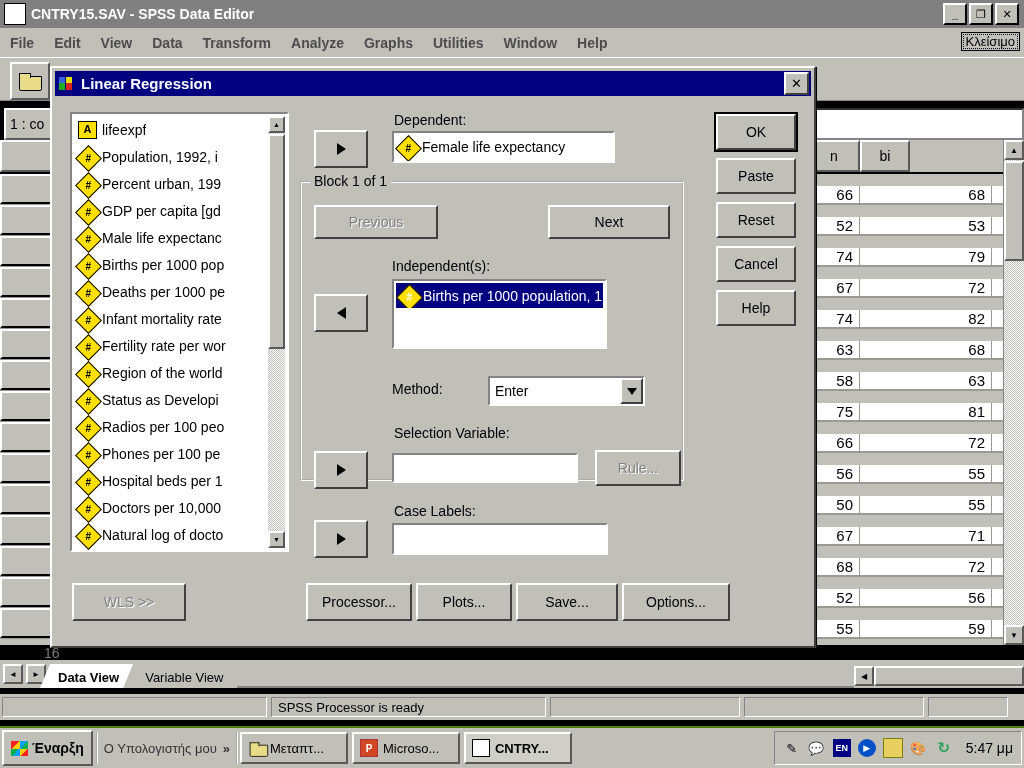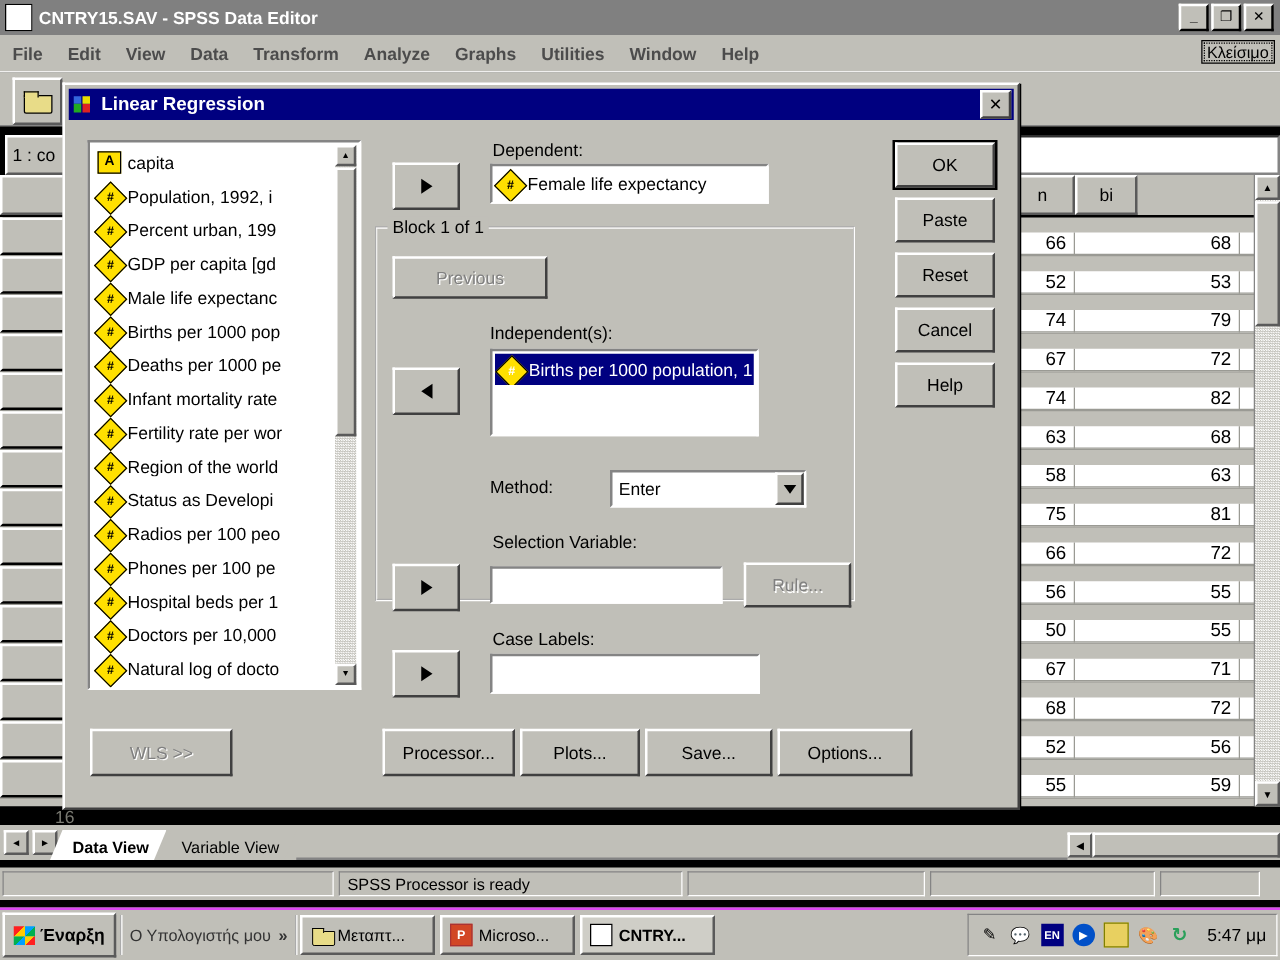--- a/index.html
+++ b/index.html
@@ -179,21 +179,21 @@
   .sb-panel{
     height:20px;margin:0 2px;box-sizing:border-box;
     border-top:1px solid #848484;border-left:1px solid #848484;
     border-right:1px solid #ffffff;border-bottom:1px solid #ffffff;
     display:flex;align-items:center;padding:0 6px;font-size:13px;color:#000;
   }
 
   
   .taskbar{
     position:absolute;left:0;top:726px;width:1024px;height:42px;
-    background:#c0bfb8;border-top:2px solid #d946ef;
+    background:#c0bfb8;border-top:2px solid #4d7c0f;
     display:flex;align-items:center;padding:0 2px;box-sizing:border-box;
   }
   .start-btn{
     height:32px;display:flex;align-items:center;gap:4px;padding:0 7px;margin-right:3px;
     background:#c0bfb8;font-weight:bold;font-size:14px;
     border-top:2px solid #ffffff;border-left:2px solid #ffffff;
     border-right:2px solid #5a5a5a;border-bottom:2px solid #5a5a5a;
     cursor:default;
   }
   .flag{
@@ -551,21 +551,21 @@
       <span class="dlg-title-text">Linear Regression</span>
       <span class="dlg-close">✕</span>
     </div>
 
     <div class="varlist">
       <div class="varlist-inner" id="varlist-inner">
           <div class="var-row">
             <span class="v-ico">
               <span class="v-str">A</span>
             </span>
-            <span class="v-lbl">capita</span>
+            <span class="v-lbl">lifeexpf</span>
           </div>
           <div class="var-row">
             <span class="v-ico">
               <span class="v-num">
                 <span>#</span>
               </span>
             </span>
             <span class="v-lbl">Population, 1992, i</span>
           </div>
           <div class="var-row">
@@ -700,20 +700,21 @@
       </span>
       <span>Female life expectancy</span>
     </div>
 
     <div class="groupbox" style="left:248px;top:113px;width:380px;height:296px;">
       <span class="group-title">Block 1 of 1</span>
     </div>
     <div class="btn" style="left:262px;top:137px;width:120px;height:30px;">
       <span class="disabled" style="color:#808080;text-shadow:1px 1px 0 #ffffff;">Previous</span>
     </div>
+    <div class="btn" style="left:496px;top:137px;width:118px;height:30px;">Next</div>
 
     <div class="lbl" style="left:340px;top:190px;">Independent(s):</div>
     <div class="arrow-btn" style="left:262px;top:226px;">
       <span class="tri-l"></span>
     </div>
     <div class="listbox" style="left:340px;top:211px;width:215px;height:70px;">
       <div class="sel-row">
         <span class="v-ico">
           <span class="v-num">
               <span>#</span>

